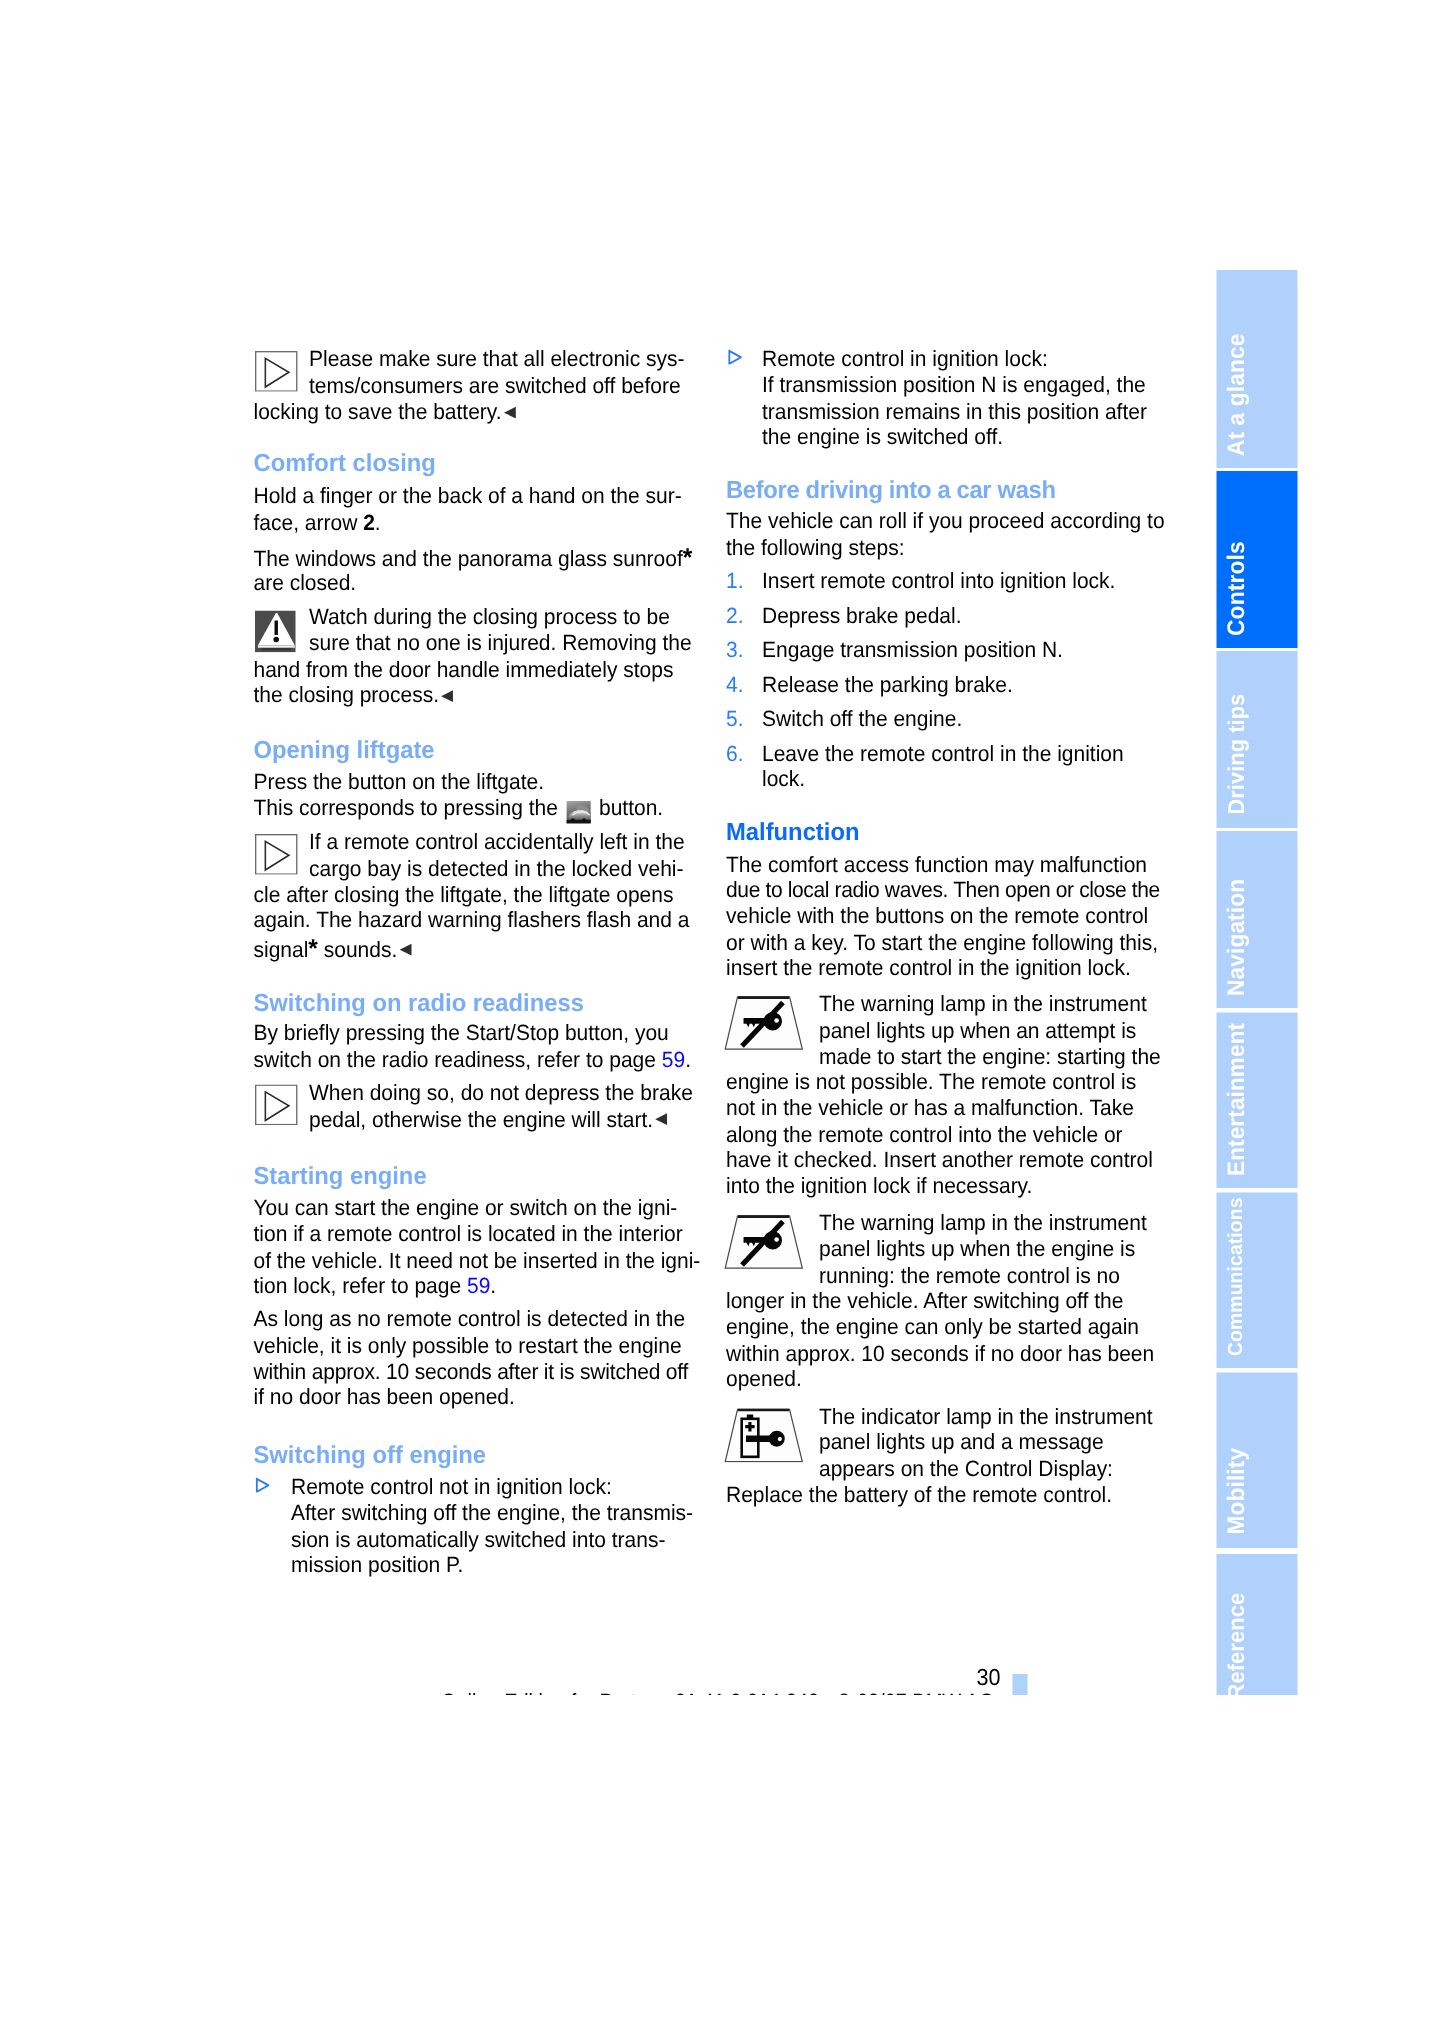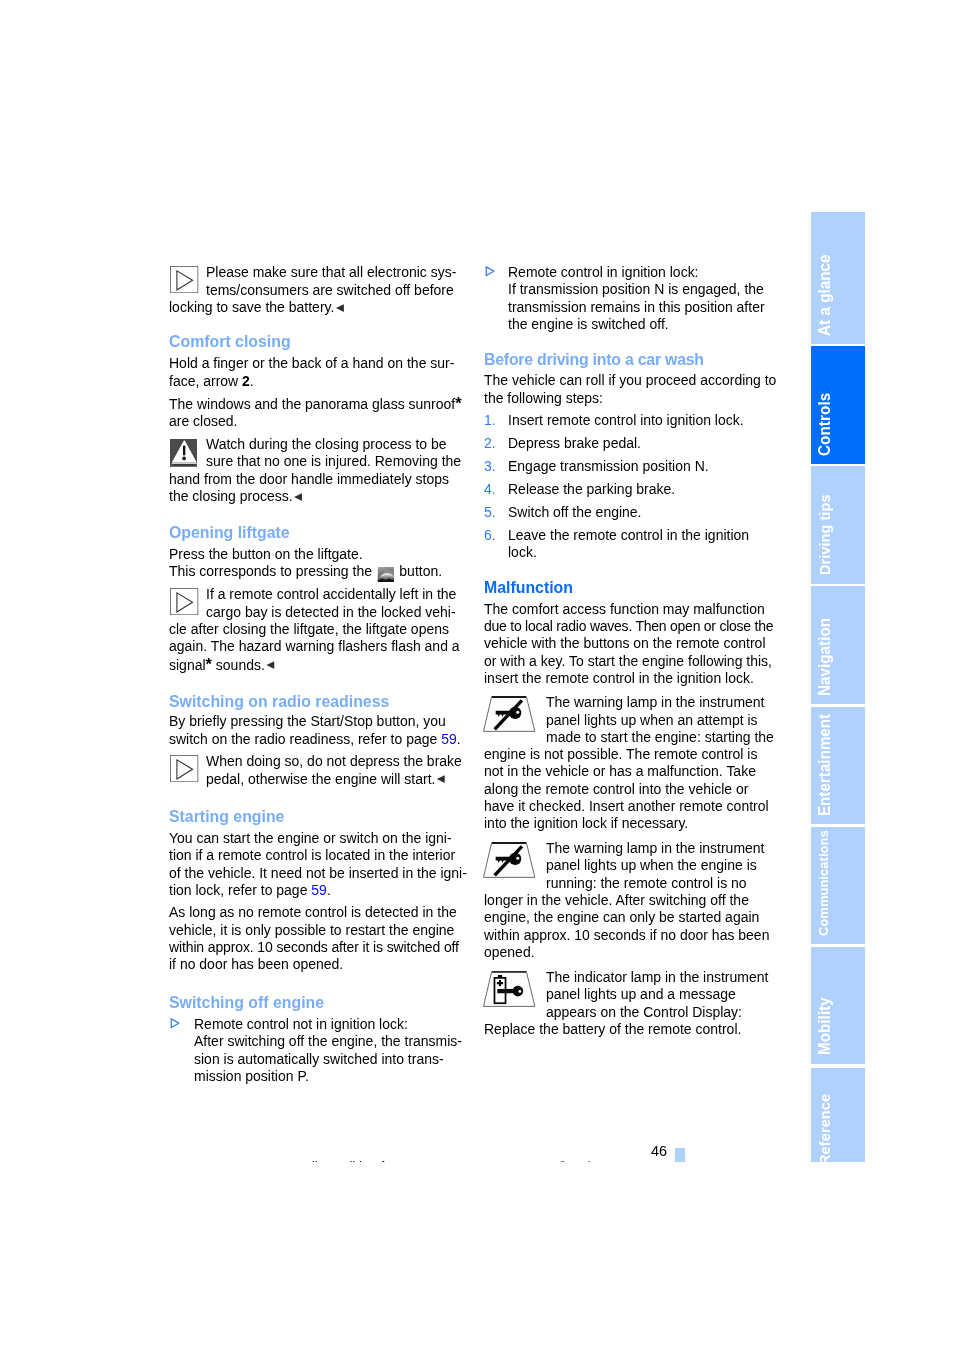--- a/index.html
+++ b/index.html
@@ -1,19 +1,19 @@
 <!DOCTYPE html>
 <html><head>
 <meta charset="utf-8">
 <title>BMW Owner's Manual page 37</title>
 <style>
   html,body{margin:0;padding:0;background:#ffffff;}
   body{width:954px;height:1350px;font-family:"Liberation Sans",sans-serif;
        -webkit-font-smoothing:antialiased;}
-  .page{position:relative;width:954px;height:1130px;overflow:hidden;background:#fff;margin-top:32px;}
+  .page{position:relative;width:954px;height:1130px;overflow:hidden;background:#fff;}
 
   .ln.tight{letter-spacing:-0.13px;}
   .ln.tight2{letter-spacing:-0.25px;}
   .ln{position:absolute;font-size:14.7px;line-height:17.33px;color:#000;white-space:pre;
       transform:scaleX(0.9525);transform-origin:left top;}
   .hd{position:absolute;font-size:16.4px;line-height:19px;font-weight:bold;color:#79ADF8;
       white-space:pre;transform:scaleX(0.9675);transform-origin:left top;}
   .hd.accent{color:#0A6BFA;}
   .lnk{color:#0A0AF4;text-decoration:none;}
   .b{font-weight:bold;}
@@ -232,16 +232,16 @@
     <div class="tab" style="top:794.8px;height:117.5px">
         <span class="lbl" style="font-size:13.55px;left:5.8px;top:109.0px">Communications</span>
       </div>
     <div class="tab" style="top:914.8px;height:117.7px">
         <span class="lbl" style="font-size:15.9px;left:5.8px;top:108.2px">Mobility</span>
       </div>
     <div class="tab" style="top:1035.9px;height:130.7px">
         <span class="lbl" style="font-size:15.3px;left:5.8px;top:97.3px">Reference</span>
       </div>
   </div>
-  <div class="pagenum" style="left:651.0px;top:1109.6px">46</div>
+  <div class="pagenum" style="left:651.0px;top:1109.6px">30</div>
   <div class="pgmark" style="left:674.9px;top:1116px;width:10.1px;height:53.7px"></div>
   <div class="footline" style="left:294.2px;top:1126.8px">Online Edition for Part no. 01 41 0 014 248 - © 08/07 BMW AG</div>
 </div>
 
 </body></html>

